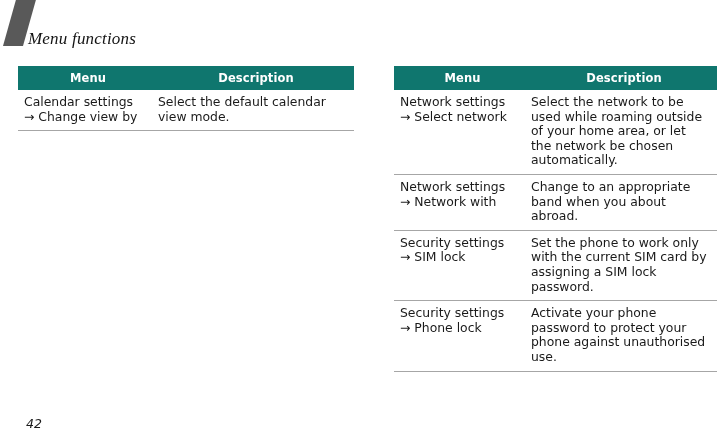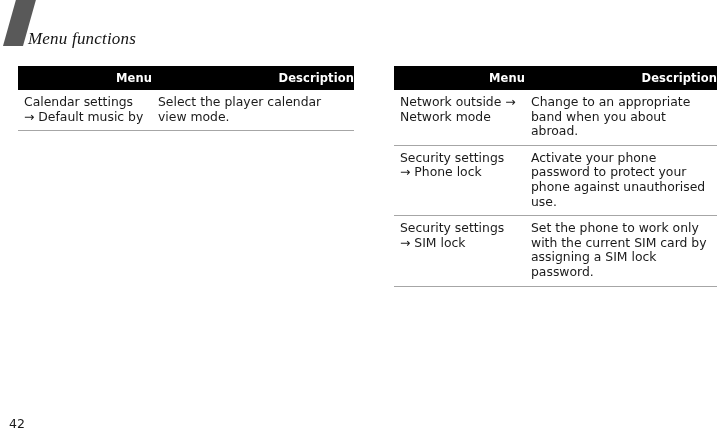--- a/index.html
+++ b/index.html
@@ -51,25 +51,25 @@
   }
   .table-wrap.left  { left: 18px;  width: 336px; }
   .table-wrap.right { left: 394px; width: 323px; }
 
   table.doc-table {
     border-collapse: collapse;
     width: 100%;
     table-layout: fixed;
   }
   table.doc-table thead th {
-    background: #000000;
+    background: #0f766e;
     color: #ffffff;
     font-weight: bold;
     font-size: 11.5px;
-    text-align: right;
+    text-align: center;
     padding: 5px 0 5px 6px;
     letter-spacing: 0.1px;
     height: 14px;
     vertical-align: middle;
   }
   table.doc-table tbody td {
     vertical-align: top;
     font-size: 12.4px;
     line-height: 14.6px;
     padding: 5px 8px 6px 6px;
@@ -84,24 +84,25 @@
   .table-wrap.left  col.c-menu { width: 134px; }
   .table-wrap.left  col.c-desc { width: 202px; }
   .table-wrap.right col.c-menu { width: 131px; }
   .table-wrap.right col.c-desc { width: 192px; }
 
   .cell-menu { white-space: normal; }
 
   
   .page-number {
     position: absolute;
-    left: 9px;
+    left: 26px;
     bottom: 10px;
     font-size: 12.5px;
     color: #1a1a1a;
+    font-style: italic;
   }
 </style>
 </head>
 <body>
 
 <div class="page-header">
   <svg class="header-slash" viewBox="0 0 34 50" preserveAspectRatio="none">
     <polygon points="14,0 34,0 20,50 0,50" fill="#595959"></polygon>
   </svg>
   <div class="header-title">Menu functions</div>
@@ -114,49 +115,53 @@
         <col class="c-desc">
       </colgroup>
     <thead>
       <tr>
         <th>Menu</th>
         <th>Description</th>
       </tr>
     </thead>
     <tbody>
       <tr>
-        <td class="cell-menu">Calendar settings → Default music by</td>
-        <td class="cell-desc">Select the player calendar view mode.</td>
+        <td class="cell-menu">Calendar settings → Change view by</td>
+        <td class="cell-desc">Select the default calendar view mode.</td>
       </tr>
     </tbody>
   </table>
 </div>
 
 <div class="table-wrap right">
   <table class="doc-table">
     <colgroup>
         <col class="c-menu">
         <col class="c-desc">
       </colgroup>
     <thead>
       <tr>
         <th>Menu</th>
         <th>Description</th>
       </tr>
     </thead>
     <tbody>
       <tr>
-        <td class="cell-menu">Network outside → Network mode</td>
+        <td class="cell-menu">Network settings → Select network</td>
+        <td class="cell-desc">Select the network to be used while roaming outside of your home area, or let the network be chosen automatically.</td>
+      </tr>
+      <tr>
+        <td class="cell-menu">Network settings → Network with</td>
         <td class="cell-desc">Change to an appropriate band when you about abroad.</td>
+      </tr>
+      <tr>
+        <td class="cell-menu">Security settings → SIM lock</td>
+        <td class="cell-desc">Set the phone to work only with the current SIM card by assigning a SIM lock password.</td>
       </tr>
       <tr>
         <td class="cell-menu">Security settings → Phone lock</td>
         <td class="cell-desc">Activate your phone password to protect your phone against unauthorised use.</td>
-      </tr>
-      <tr>
-        <td class="cell-menu">Security settings → SIM lock</td>
-        <td class="cell-desc">Set the phone to work only with the current SIM card by assigning a SIM lock password.</td>
       </tr>
     </tbody>
   </table>
 </div>
 
 <div class="page-number">42</div>
 
 </body></html>

